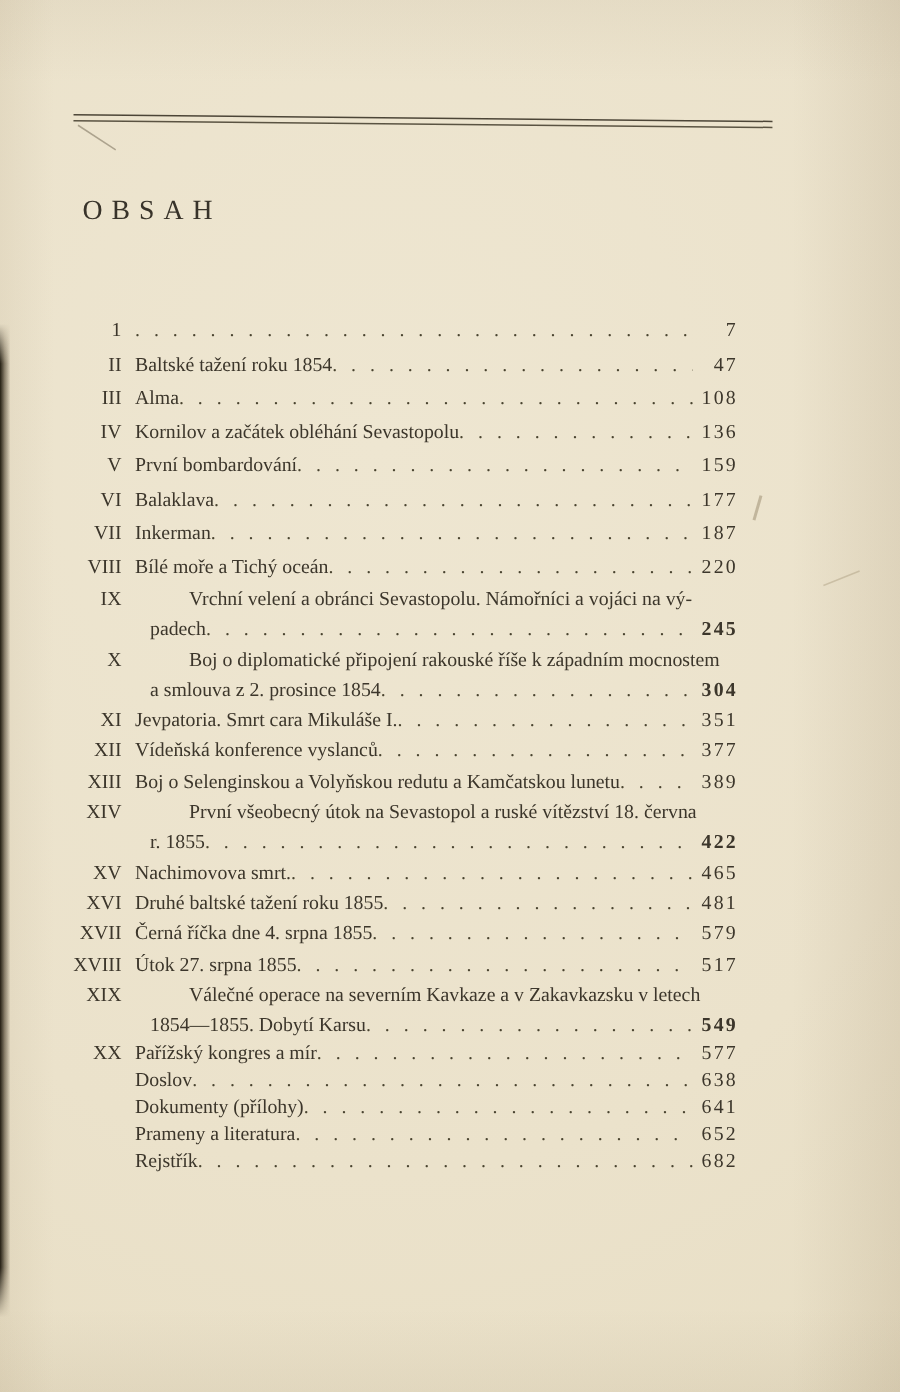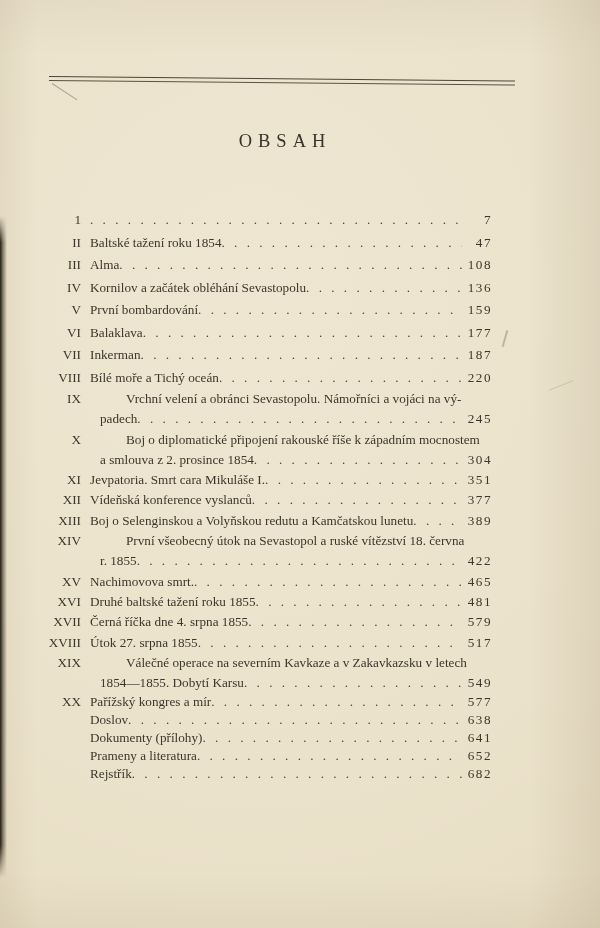--- a/index.html
+++ b/index.html
@@ -28,41 +28,41 @@
     border-top:1.4px solid #4c4537; border-bottom:1px solid #5a5342;
     transform:rotate(0.55deg); transform-origin:left center;
   }
   .scratch { position:absolute; background:rgba(95,84,64,0.45); }
   .scratch.s1 { left:52px; top:83px; width:30px; height:1px; transform:rotate(33deg); transform-origin:left center; }
   .scratch.s2 { left:504px; top:330px; width:1.5px; height:17px; transform:rotate(16deg); background:rgba(130,112,82,0.40); }
   .scratch.s3 { left:548px; top:385px; width:26px; height:1px; transform:rotate(-22deg); background:rgba(140,122,90,0.30); }
 
   .title {
     position:absolute; left:49px; top:131px; width:466px;
-    text-align:center; font-size:18.5px; letter-spacing:6px; text-indent:6px;
+    font-size:18.5px; letter-spacing:6px; text-indent:6px;
     color:#38332a; font-weight:500;
   }
 
   .toc { position:absolute; left:43px; top:209px; width:449px; font-size:13.2px; color:#3c362b; }
   .row { display:flex; align-items:baseline; }
   .row.a { line-height:22.5px; }
   .row.b { line-height:20.3px; }
   .row.c { line-height:17.9px; }
   .num { flex:none; width:38px; text-align:right; margin-right:9px; white-space:nowrap; }
   .ttl { flex:none; white-space:pre; }
   .leader { flex:1 1 0; min-width:6px; overflow:hidden; white-space:nowrap; color:#49432f; }
   .leader::after {
     content:" . . . . . . . . . . . . . . . . . . . . . . . . . . . . . . . . . . . . . . . . . . . . .";
     word-spacing:6px;
   }
   .pg { flex:none; width:30px; text-align:right; letter-spacing:1.5px; white-space:nowrap; }
   
   .row.two { align-items:stretch; }
   .row.two .num { align-self:flex-start; }
-  .row.two .pg  { align-self:flex-end; }
+  .row.two .pg  { align-self:flex-end;font-weight:bold; }
   .mid { flex:1 1 auto; min-width:0; }
   .l1 { white-space:nowrap;margin-left:36px; }
   .l2 { display:flex; align-items:flex-start; margin-left:10px; }
 </style>
 </head>
 <body>
 
 <div class="page"></div>
 <div class="spine"></div>
 <div class="rule"></div>

